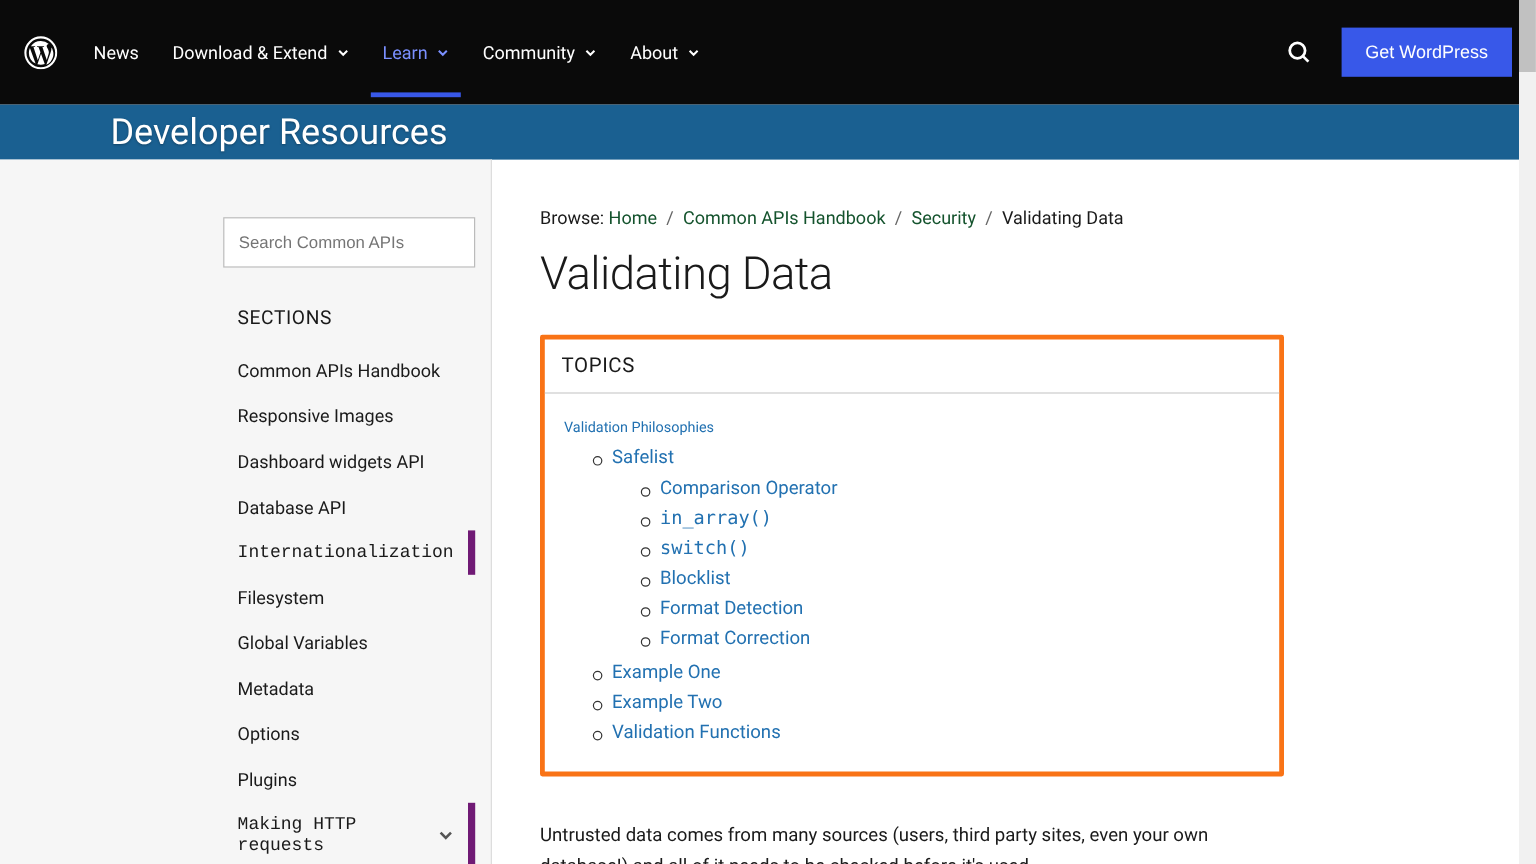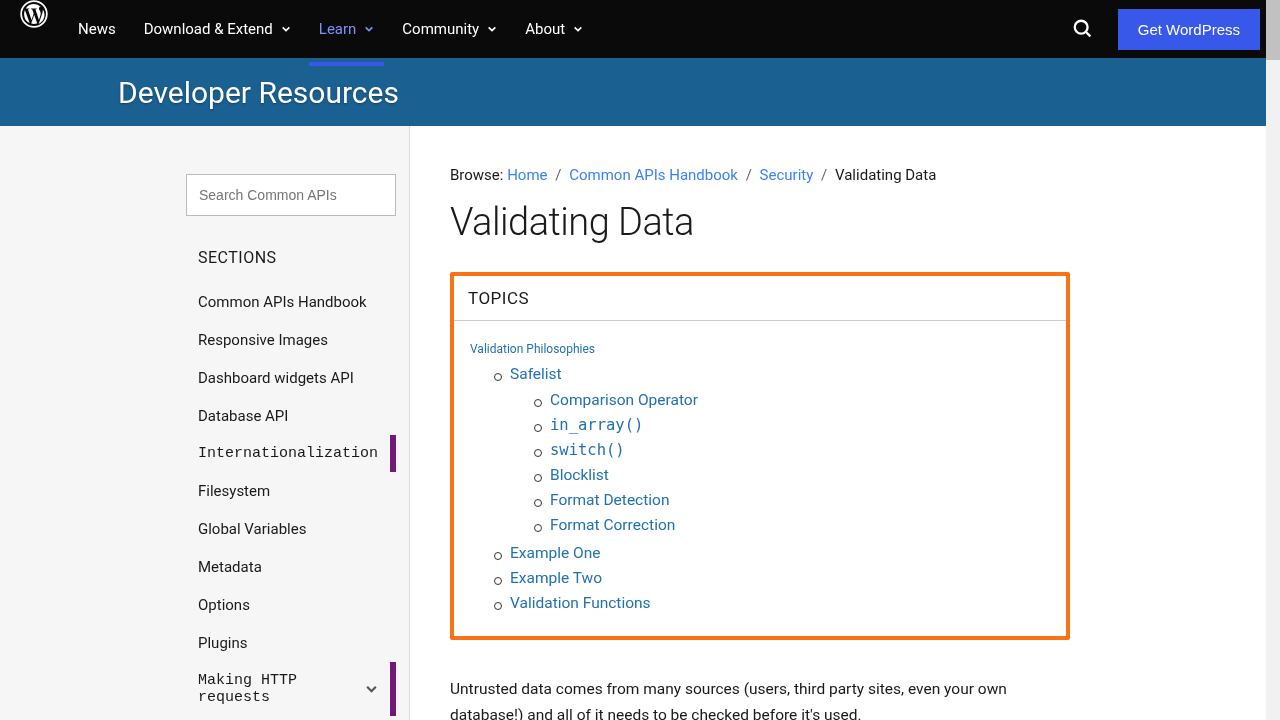--- a/index.html
+++ b/index.html
@@ -1,46 +1,46 @@
 <!DOCTYPE html>
 <html><head>
 <meta charset="utf-8">
 <style>
 * { margin: 0; padding: 0; box-sizing: border-box; }
 body { font-family: -apple-system, BlinkMacSystemFont, "Segoe UI", Roboto, sans-serif; background: #fff; }
 
-.topbar { background: #0a0a0a; height: 58px; display: flex; padding: 0 20px; position: relative; }
+.topbar { background: #0a0a0a; height: 87px; display: flex; align-items: center; padding: 0 20px; position: relative; }
 .logo { width: 28px; height: 28px; margin-right: 30px; }
 .nav-menu { display: flex; align-items: center; gap: 28px; }
 .nav-item { color: #fff; font-size: 15px; display: flex; align-items: center; gap: 8px; cursor: pointer; position: relative; }
 .nav-item.active { color: #7b90ff; }
 .nav-item.active::after { content: ''; position: absolute; bottom: -28px; left: -10px; right: -10px; height: 4px; background: #3858e9; }
 .chevron-down { width: 10px; height: 10px; }
 .topbar-right { margin-left: auto; display: flex; align-items: center; gap: 24px; }
 .search-btn { width: 22px; height: 22px; cursor: pointer; }
 .cta-btn { background: #3858e9; color: #fff; padding: 12px 20px; font-size: 15px; border: none; cursor: pointer; }
 
-.hero { background: #1a6091; height: 68px; display: flex; align-items: center; padding-left: 118px; }
+.hero { background: #1a6091; height: 46px; display: flex; align-items: center; padding-left: 92px; }
 .hero-title { color: #fff; font-size: 30px; font-weight: 400; text-shadow: 0 1px 2px rgba(0,0,0,0.3); }
 
 .content-wrap { display: flex; }
 .sidebar { width: 410px; background: #f6f6f6; padding: 48px 0 0 186px; min-height: calc(100vh - 143px); border-right: 1px solid #ddd; }
 .sidebar-inner { width: 210px; }
 .search-box { border: 1px solid #bbb; background: #fff; display: flex; align-items: center; height: 42px; padding: 0 12px; margin-bottom: 32px; gap: 36px; }
 .search-input { border: none; outline: none; flex: 1; font-size: 14px; color: #666; }
 .search-icon-sm { width: 16px; height: 16px; }
 .sections-title { font-size: 16px; font-weight: 400; color: #1a1a1a; letter-spacing: 0.5px; margin-bottom: 16px; padding-left: 12px; }
 .section-list { list-style: none; }
 .section-item { padding: 10px 12px; font-size: 15px; color: #1a1a1a; cursor: pointer; display: flex; align-items: center; justify-content: space-between; }
 .section-item.has-children { border-right: 6px solid #701a75; font-family: Liberation Mono, monospace; }
 .expand-icon { width: 14px; height: 14px; color: #555; }
 
 .main { flex: 1; padding: 40px 40px 40px 40px; max-width: 700px; }
 .breadcrumb { font-size: 15px; color: #1a1a1a; margin-bottom: 16px; }
-.breadcrumb a { color: #3b82f6; text-decoration: none; }
+.breadcrumb a { color: #14532d; text-decoration: none; }
 .breadcrumb .sep { color: #666; margin: 0 4px; }
 .page-title { font-size: 38px; font-weight: 300; color: #1a1a1a; margin-bottom: 28px; letter-spacing: -0.5px; }
 
 .topics-box { border: 4px solid #f97316; border-radius: 2px; margin-bottom: 36px; }
 .topics-header { padding: 12px 14px; font-size: 17px; color: #1a1a1a; border-bottom: 1px solid #ccc; letter-spacing: 0.5px; }
 .topics-body { padding: 14px 16px 18px 16px; }
 .topics-body ul { list-style: none; }
 .topics-body > ul > li > a { color: #2271b1; font-size: 12px; text-decoration: none; }
 .topics-body li { padding: 3px 0; }
 .topics-level2 { margin-left: 24px; margin-top: 4px; }

